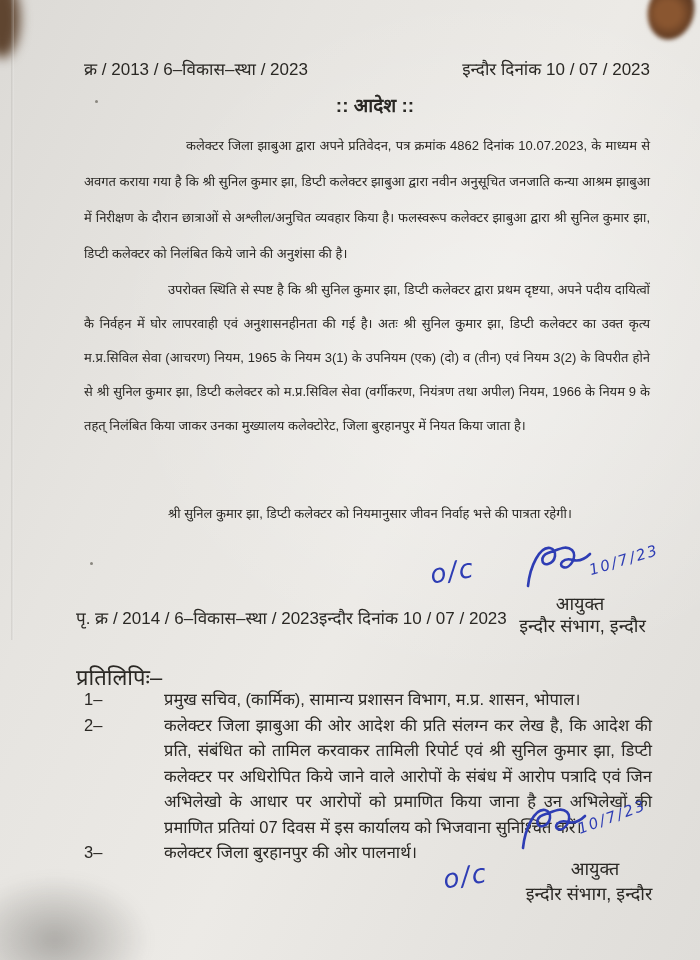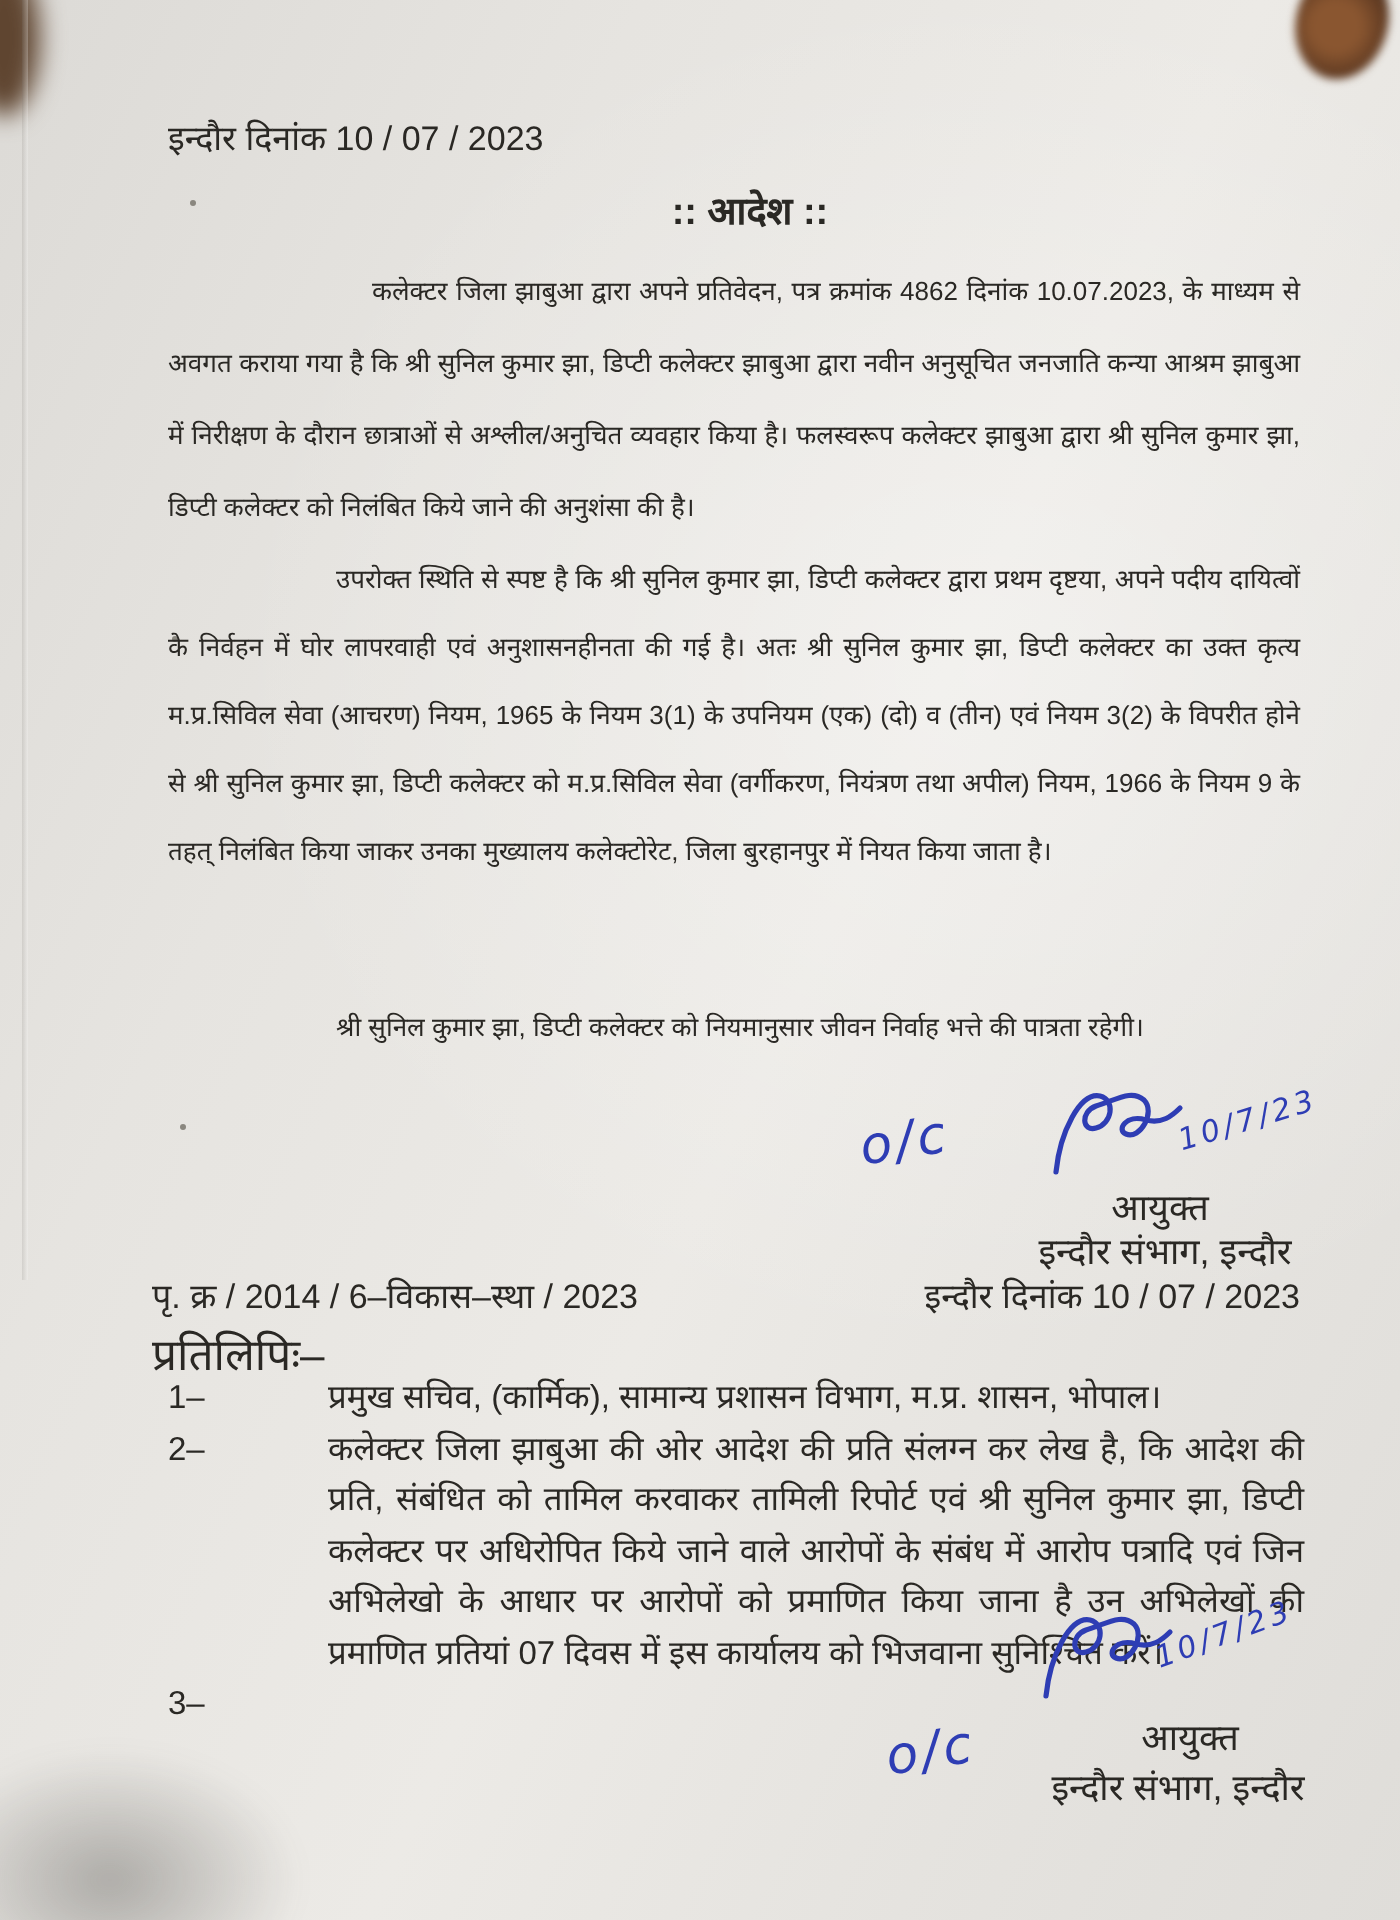--- a/index.html
+++ b/index.html
@@ -44,22 +44,22 @@
   .sig1-squiggle{top:540px;left:520px;}
   .sig1-date{position:absolute;top:551px;left:588px;transform:rotate(-17deg);
     font-size:15px;font-style:italic;letter-spacing:2px;}
   .sig1-oc{position:absolute;top:556px;left:430px;font-size:26px;font-style:italic;
     transform:rotate(-9deg);letter-spacing:2px;}
   .sig1-designation{position:absolute;top:591px;left:520px;width:120px;
     text-align:center;font-size:18px;}
   .sig1-division{position:absolute;top:613px;left:495px;width:175px;
     text-align:center;font-size:18px;}
 
-  .ref-row2{position:absolute;top:636px;left:76px;right:50px;display:flex;
-    justify-content:space-between;font-size:17px;}
+  .ref-row2{position:absolute;top:606px;left:76px;right:50px;display:flex;
+    font-size:17px;}
   .copies-heading{position:absolute;top:661px;left:76px;font-size:22px;}
   .copies{position:absolute;top:687px;left:84px;right:48px;font-size:16.5px;}
   .copy-item{display:flex;line-height:25.5px;}
   .copy-num{width:80px;flex:none;}
   .copy-text{flex:1;text-align:justify;}
 
   .sig2-squiggle{top:800px;left:515px;}
   .sig2-date{position:absolute;top:808px;left:576px;transform:rotate(-20deg);
     font-size:15px;font-style:italic;letter-spacing:2px;}
   .sig2-designation{position:absolute;top:856px;left:530px;width:130px;
@@ -77,20 +77,21 @@
   <div class="corner-tl"></div>
   <div class="corner-tr"></div>
   <div class="shadow-bl"></div>
   <div class="crease"></div>
   <div class="speck" style="left:95px;top:100px;"></div>
   <div class="speck" style="left:86px;top:318px;"></div>
   <div class="speck" style="left:90px;top:562px;"></div>
 
 
   <div class="ref-row">
+    <span>क्र / 2013  / 6–विकास–स्था / 2023</span>
     <span>इन्दौर दिनांक 10 / 07 / 2023</span>
   </div>
 
   <div class="order-heading">:: आदेश ::</div>
 
   <p class="para para1">कलेक्टर जिला झाबुआ द्वारा अपने प्रतिवेदन, पत्र क्रमांक 4862 दिनांक 10.07.2023, के माध्यम से अवगत कराया गया है कि श्री सुनिल कुमार झा, डिप्टी कलेक्टर झाबुआ द्वारा नवीन अनुसूचित जनजाति कन्या आश्रम झाबुआ में निरीक्षण के दौरान छात्राओं से अश्लील/अनुचित व्यवहार किया है। फलस्वरूप कलेक्टर झाबुआ द्वारा श्री सुनिल कुमार झा, डिप्टी कलेक्टर को निलंबित किये जाने की अनुशंसा की है।</p>
   <p class="para para2">उपरोक्त स्थिति से स्पष्ट है कि श्री सुनिल कुमार झा, डिप्टी कलेक्टर द्वारा प्रथम दृष्टया, अपने पदीय दायित्वों के निर्वहन में घोर लापरवाही एवं अनुशासनहीनता की गई है। अतः श्री सुनिल कुमार झा, डिप्टी कलेक्टर का उक्त कृत्य म.प्र.सिविल सेवा (आचरण) नियम, 1965 के नियम 3(1) के उपनियम (एक) (दो) व (तीन) एवं नियम 3(2) के विपरीत होने से श्री सुनिल कुमार झा, डिप्टी कलेक्टर को म.प्र.सिविल सेवा (वर्गीकरण, नियंत्रण तथा अपील) नियम, 1966 के नियम 9 के तहत् निलंबित किया जाकर उनका मुख्यालय कलेक्टोरेट, जिला बुरहानपुर में नियत किया जाता है।</p>
   <p class="para para3">श्री सुनिल कुमार झा, डिप्टी कलेक्टर को नियमानुसार जीवन निर्वाह भत्ते की पात्रता रहेगी।</p>
 
   <svg class="sig-svg sig1-squiggle" width="74" height="52" viewBox="0 0 74 52">
@@ -112,20 +113,21 @@
     <div class="copy-item">
       <span class="copy-num">1–</span>
       <span class="copy-text">प्रमुख सचिव, (कार्मिक), सामान्य प्रशासन विभाग, म.प्र. शासन, भोपाल।</span>
     </div>
     <div class="copy-item">
       <span class="copy-num">2–</span>
       <span class="copy-text">कलेक्टर जिला झाबुआ की ओर आदेश की प्रति संलग्न कर लेख है, कि आदेश की प्रति, संबंधित को तामिल करवाकर तामिली रिपोर्ट एवं श्री सुनिल कुमार झा, डिप्टी कलेक्टर पर अधिरोपित किये जाने वाले आरोपों के संबंध में आरोप पत्रादि एवं जिन अभिलेखो के आधार पर आरोपों को प्रमाणित किया जाना है उन अभिलेखों की प्रमाणित प्रतियां 07 दिवस में इस कार्यालय को भिजवाना सुनिश्चित करें।</span>
     </div>
     <div class="copy-item">
       <span class="copy-num">3–</span>
+      <span class="copy-text">कलेक्टर जिला बुरहानपुर की ओर पालनार्थ।</span>
     </div>
   </div>
 
   <svg class="sig-svg sig2-squiggle" width="74" height="54" viewBox="0 0 74 54">
     <path d="M8 48 C 10 28, 20 8, 30 10 C 38 12, 36 24, 28 26 C 21 28, 20 18, 28 15 C 40 11, 46 7, 52 12 C 58 18, 50 32, 43 29 C 38 27, 43 19, 53 22 C 61 24, 66 20, 70 16" stroke="#2e3db4" stroke-width="2.6" fill="none" stroke-linecap="round"></path>
   </svg>
   <div class="ink sig2-date">10/7/23</div>
   <div class="sig2-designation">आयुक्त</div>
   <div class="ink sig2-oc">o/c</div>
   <div class="sig2-division">इन्दौर संभाग, इन्दौर</div>

